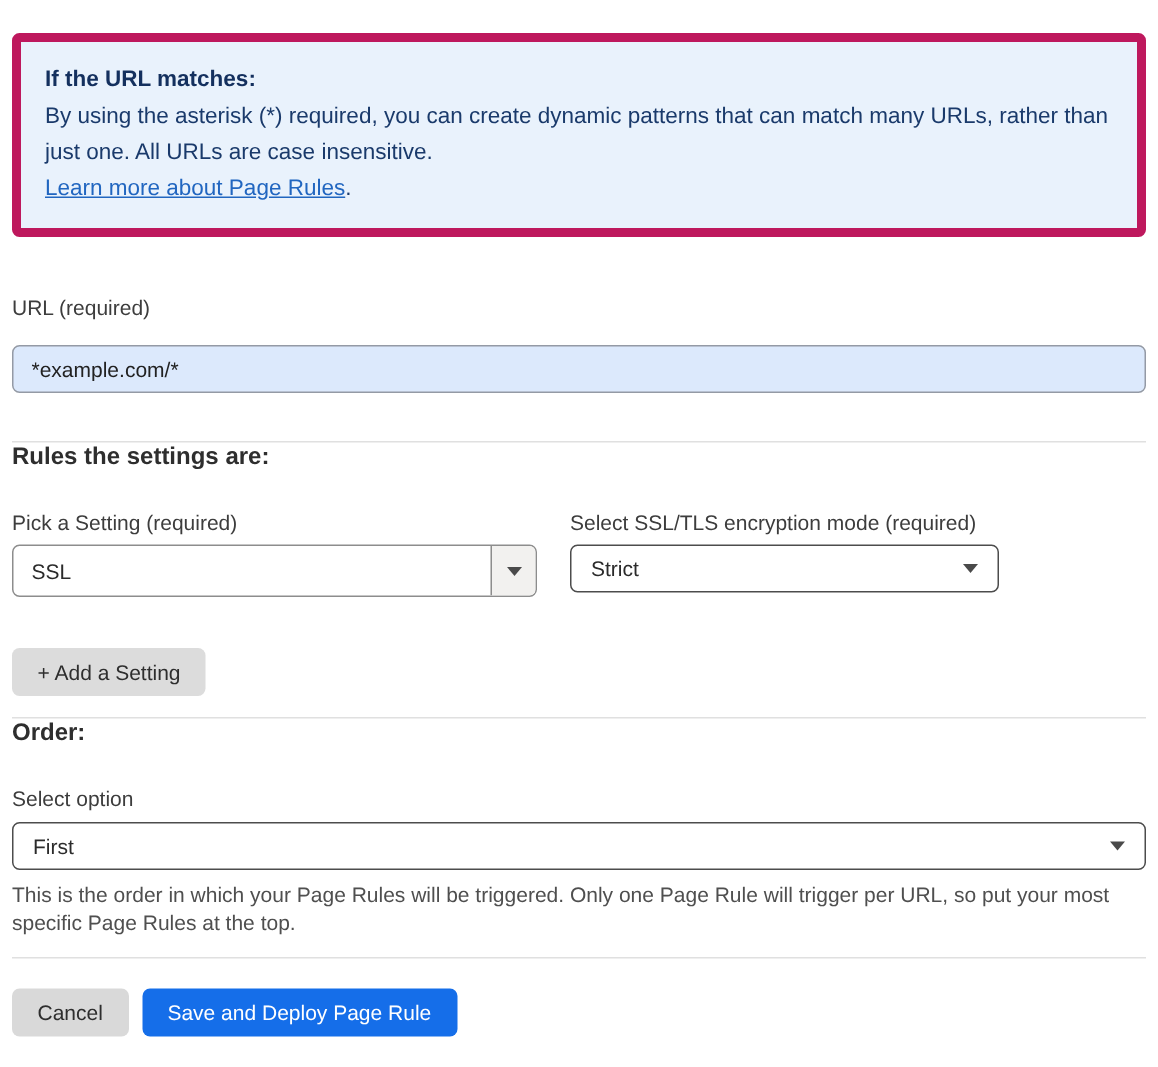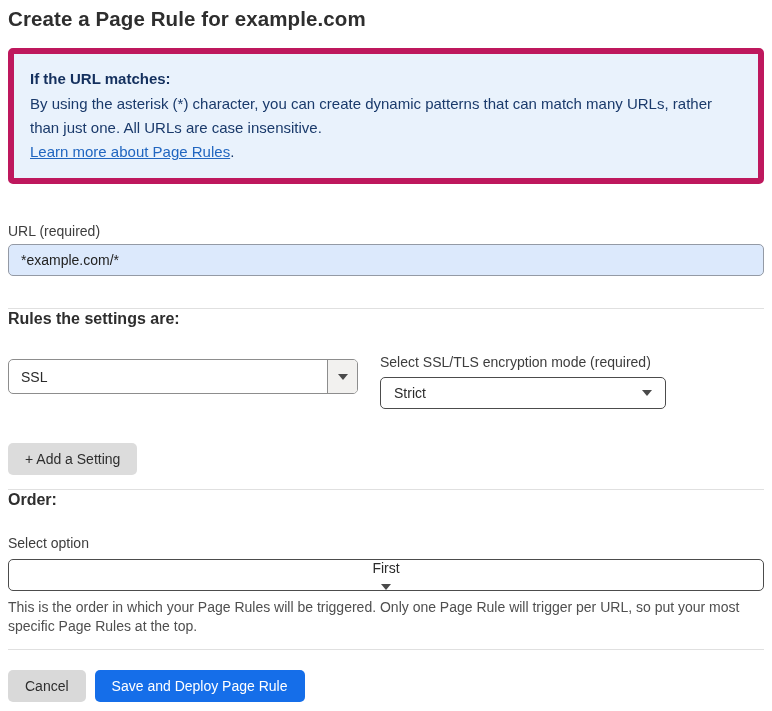--- a/index.html
+++ b/index.html
@@ -48,21 +48,21 @@
   .field-label {
     display: block;
     font-size: 14px;
     line-height: 18px;
     color: #3d3d3d;
     margin: 0;
   }
   .url-label { margin-top: 38px; }
 
   .url-input {
-    margin-top: 4px;
+    margin-top: 16px;
     width: 100%;
     height: 32px;
     background: #dce9fc;
     border: 1px solid #949aa5;
     border-radius: 5px;
     padding: 0 12px;
     font-family: "Liberation Sans", "DejaVu Sans", sans-serif;
     font-size: 14px;
     color: #222222;
     outline: none;
@@ -132,21 +132,21 @@
     align-items: center;
     justify-content: space-between;
     border: 1px solid #4c4c4c;
     border-radius: 5px;
     background: #ffffff;
     padding: 0 13px;
     font-size: 14px;
     color: #2b2b2b;
     cursor: pointer;
   }
-  .select-order { margin-top: 7px; height: 32px; flex-direction: column; }
+  .select-order { margin-top: 7px; height: 32px; }
 
   .caret {
     width: 0; height: 0;
     border-left: 5px solid transparent;
     border-right: 5px solid transparent;
     border-top: 6px solid #4a4a4a;
     display: inline-block;
   }
 
   .btn {
@@ -184,37 +184,37 @@
     margin-top: 20px;
     display: flex;
     gap: 9px;
   }
 </style>
 </head>
 <body>
 
 <div class="container">
 
-  <h1 class="page-title">Create a Page Rule for example.com</h1>
 
   <div class="info-box">
     <p class="info-heading">If the URL matches:</p>
-    <p class="info-body">By using the asterisk (*) character, you can create dynamic patterns that can match many URLs, rather than just one. All URLs are case insensitive.</p>
+    <p class="info-body">By using the asterisk (*) required, you can create dynamic patterns that can match many URLs, rather than just one. All URLs are case insensitive.</p>
     <p class="info-body"><a class="info-link">Learn more about Page Rules</a><span class="info-link-suffix">.</span></p>
   </div>
 
   <label class="field-label url-label">URL (required)</label>
   <input class="url-input" type="text" value="*example.com/*" style="">
 
   <hr class="divider divider-1">
 
   <h2 class="section-heading settings-heading">Rules the settings are:</h2>
 
   <div class="settings-row">
     <div class="settings-col-left">
+      <label class="field-label">Pick a Setting (required)</label>
       <div class="combo">
         <span class="combo-value">SSL</span>
         <span class="combo-arrow-seg">
             <span class="caret"></span>
           </span>
       </div>
     </div>
     <div class="settings-col-right">
       <label class="field-label">Select SSL/TLS encryption mode (required)</label>
       <div class="select">

